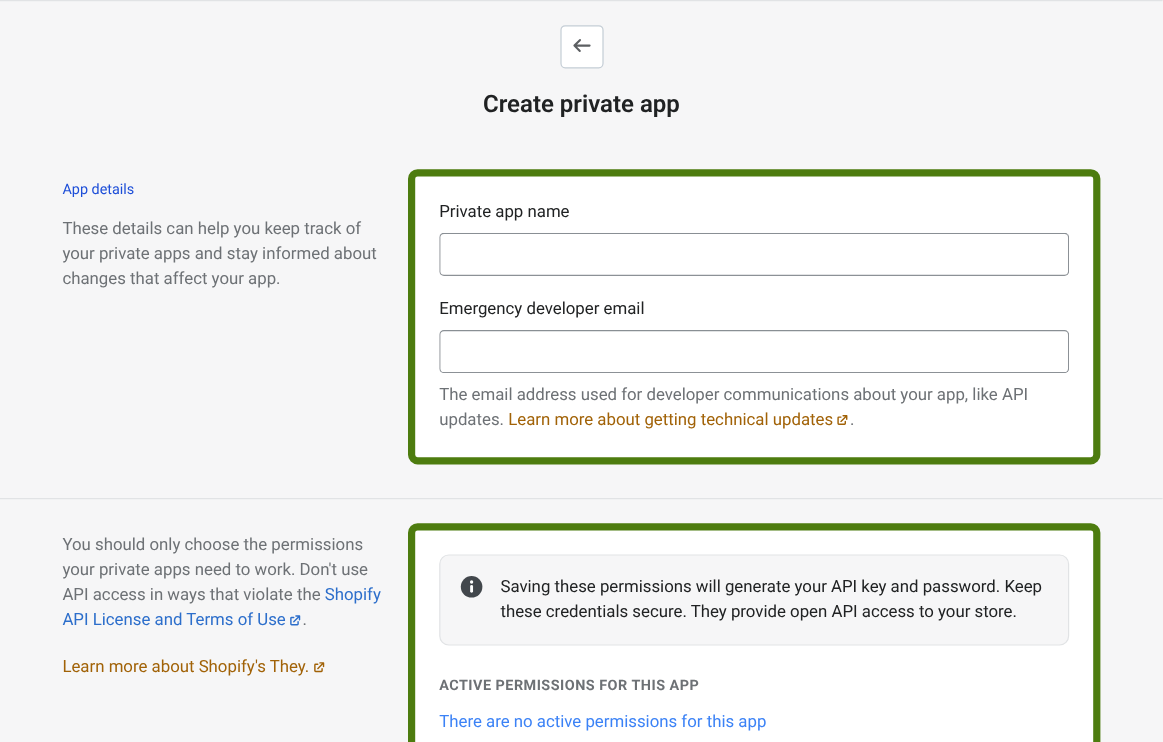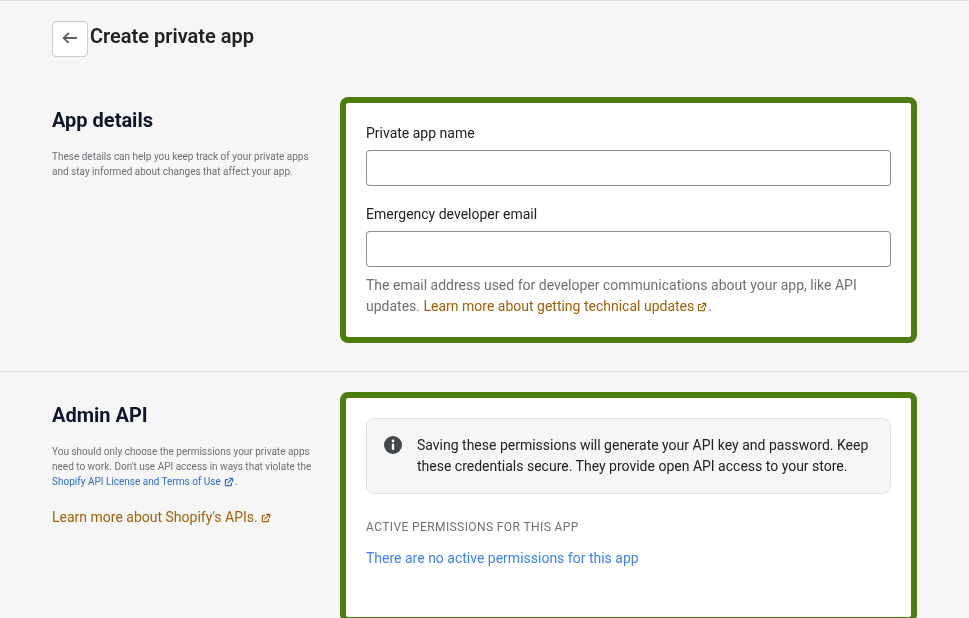--- a/index.html
+++ b/index.html
@@ -15,23 +15,24 @@
       line-height: 1.5;
     }
     .page {
       width: 969px;
       min-height: 618px;
       position: relative;
       border-top: 1px solid #e1e3e5;
     }
     .page-header {
       display: flex;
-      align-items: flex-start;
+      align-items: center;
       padding: 20px 52px;
-      gap: 2px;
+      gap: 14px;
+      flex-direction: column;
     }
     .back-button {
       width: 36px;
       height: 36px;
       border: 1px solid #c4cdd5;
       border-radius: 4px;
       background: #fff;
       display: flex;
       align-items: center;
       justify-content: center;
@@ -56,28 +57,28 @@
       border: none;
       border-top: 1px solid #e1e3e5;
       margin: 0;
     }
     .section-left {
       width: 268px;
       flex-shrink: 0;
       padding-top: 8px;
     }
     .section-heading {
-      font-size: 20px;
-      font-weight: 700;
-      color: #0f172a;
+      font-size: 12px;
+      font-weight: 400;
+      color: #1d4ed8;
       margin-bottom: 14px;
     }
     .section-description {
       color: #6d7175;
-      font-size: 10px;
+      font-size: 14px;
       line-height: 1.5;
     }
     .section-right {
       flex: 1;
     }
     .card {
       background: #fff;
       border: 6px solid #4d7c0f;
       border-radius: 8px;
       padding: 20px;
@@ -149,21 +150,21 @@
     .banner-icon svg {
       width: 20px;
       height: 20px;
     }
     .banner-text {
       color: #202223;
       font-size: 14px;
     }
     .subsection-heading {
       font-size: 12px;
-      font-weight: 400;
+      font-weight: 700;
       color: #6d7175;
       text-transform: uppercase;
       letter-spacing: 0.4px;
       margin-bottom: 12px;
     }
     .empty-text {
       color: #3b82f6;
       font-size: 14px;
       margin-bottom: 28px;
     }
@@ -212,29 +213,28 @@
           </p>
         </div>
       </div>
     </div>
   </div>
 
   <hr class="section-divider">
 
   <div class="section">
     <div class="section-left">
-      <h2 class="section-heading">Admin API</h2>
       <p class="section-description">
         <span>You should only choose the permissions your private apps need to work. Don't use API access in ways that violate the </span><a class="link"><span>Shopify API License and Terms of Use</span><span class="external-icon"><svg viewBox="0 0 20 20">
                 <path d="M11 3a1 1 0 100 2h2.6l-6.3 6.3a1 1 0 001.4 1.4L15 6.4V9a1 1 0 102 0V4a1 1 0 00-1-1h-5z"></path>
                 <path d="M5 5a2 2 0 00-2 2v8a2 2 0 002 2h8a2 2 0 002-2v-3a1 1 0 10-2 0v3H5V7h3a1 1 0 000-2H5z"></path>
               </svg></span></a><span>.</span>
       </p>
       <p class="sidebar-link-block">
-        <a class="link"><span>Learn more about Shopify's APIs.</span><span class="external-icon"><svg viewBox="0 0 20 20">
+        <a class="link"><span>Learn more about Shopify's They.</span><span class="external-icon"><svg viewBox="0 0 20 20">
                 <path d="M11 3a1 1 0 100 2h2.6l-6.3 6.3a1 1 0 001.4 1.4L15 6.4V9a1 1 0 102 0V4a1 1 0 00-1-1h-5z"></path>
                 <path d="M5 5a2 2 0 00-2 2v8a2 2 0 002 2h8a2 2 0 002-2v-3a1 1 0 10-2 0v3H5V7h3a1 1 0 000-2H5z"></path>
               </svg></span></a>
       </p>
     </div>
     <div class="section-right">
       <div class="card">
         <div class="banner">
           <span class="banner-icon">
             <svg viewBox="0 0 20 20">

